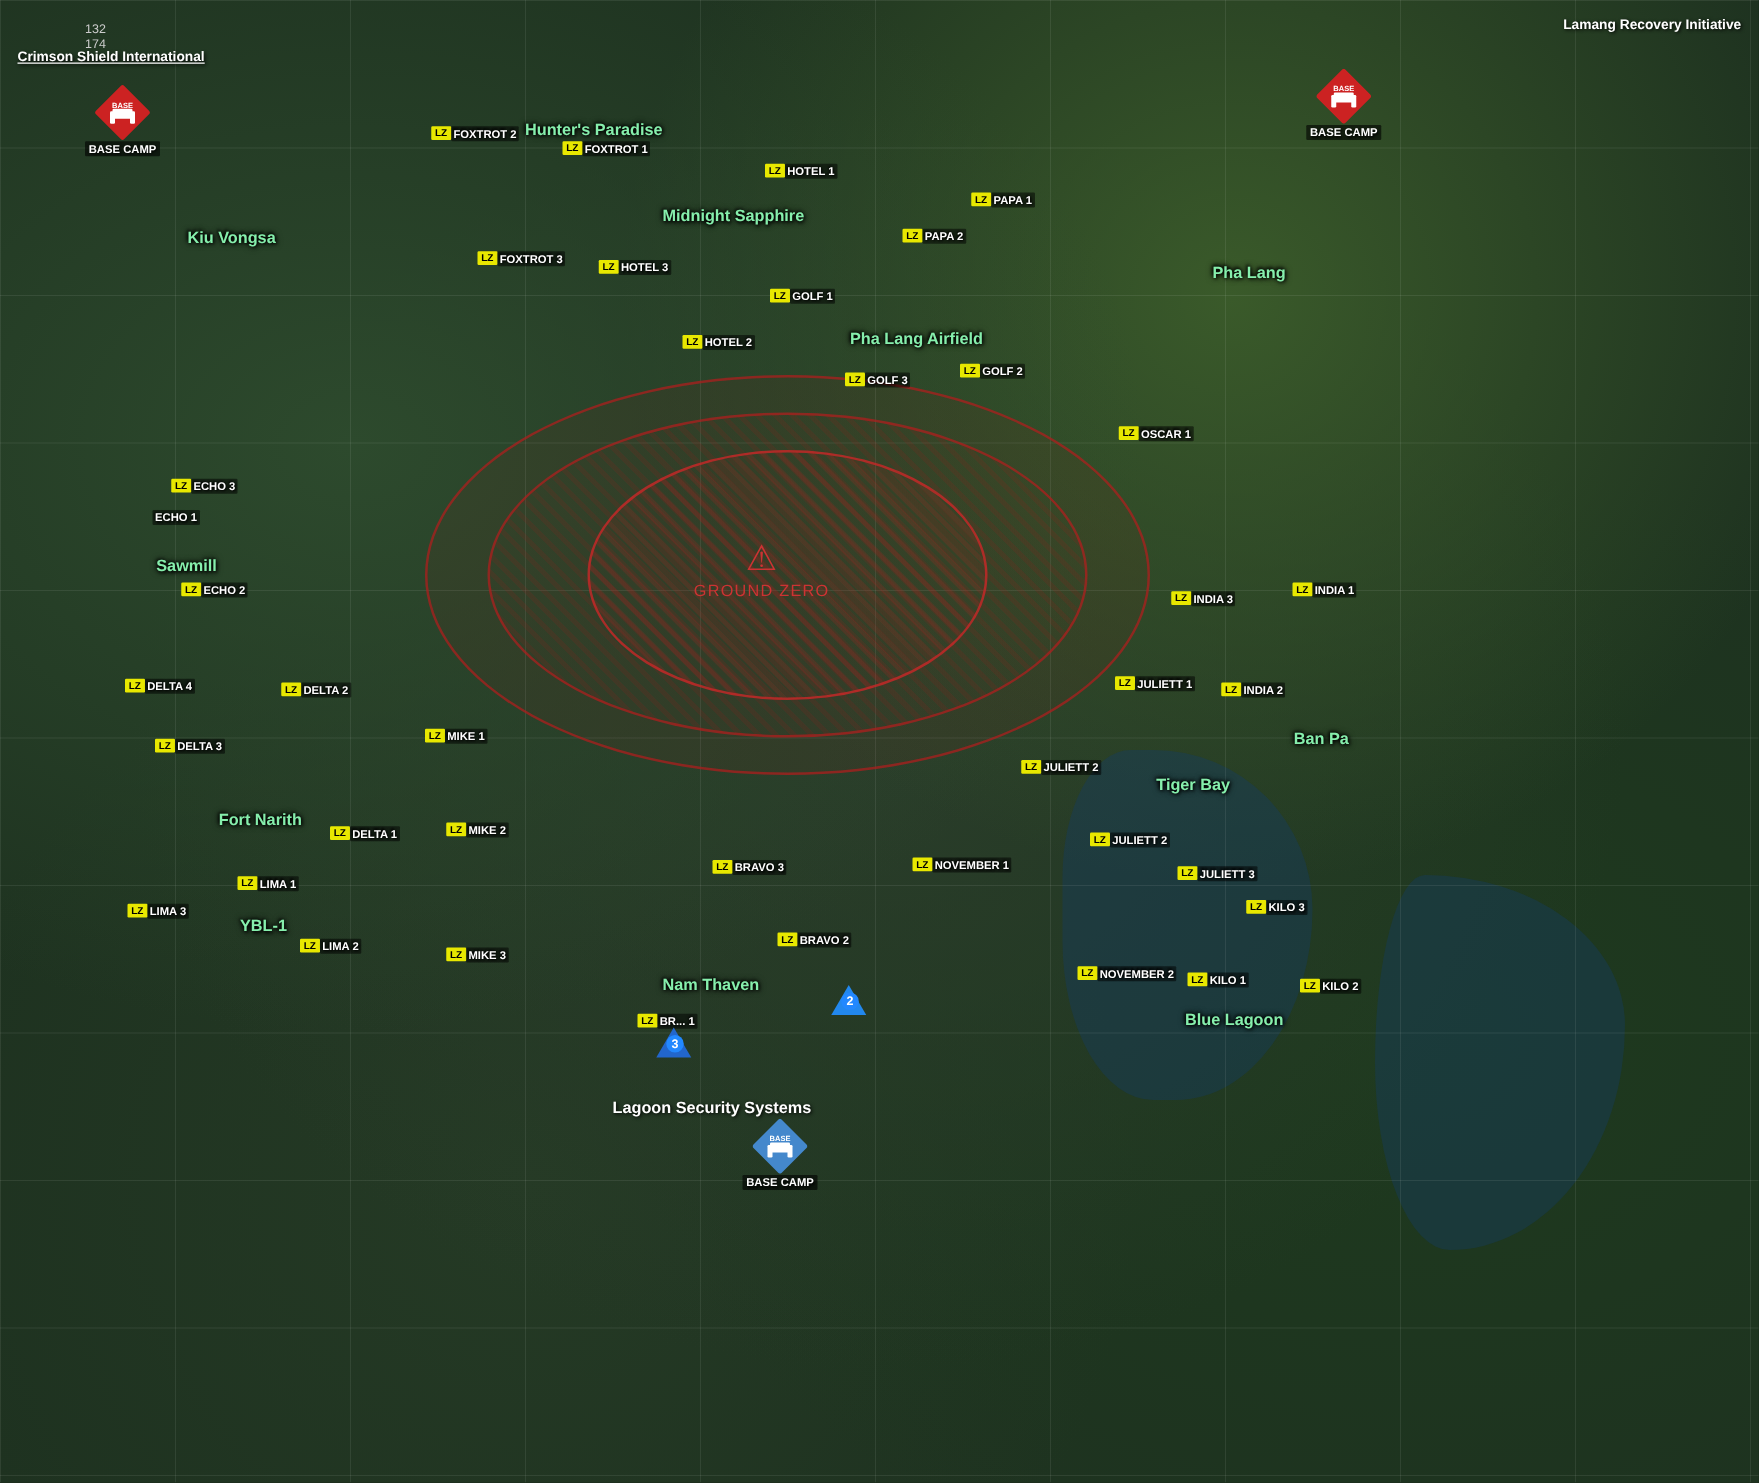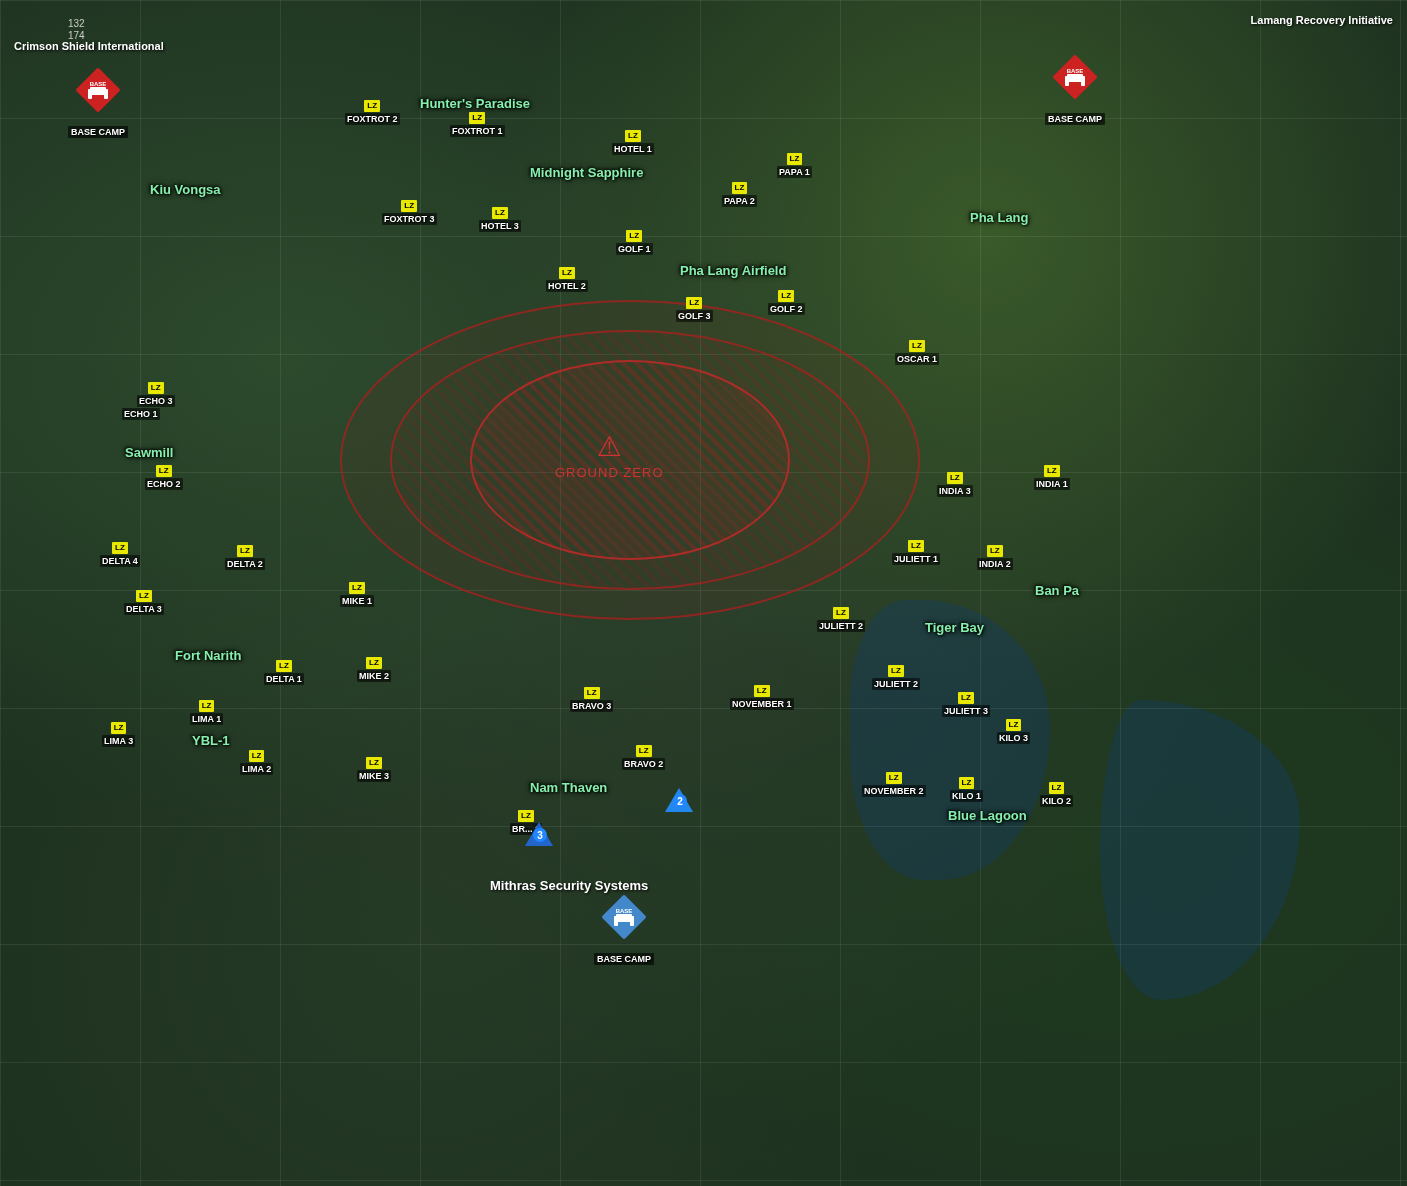--- a/index.html
+++ b/index.html
@@ -96,21 +96,21 @@
       font-size: 13px;
       font-weight: normal;
       letter-spacing: 1px;
       margin-top: 2px;
     }
 
     
     .lz-marker {
       position: absolute;
       display: flex;
-      flex-direction: column;
+      flex-direction: row;
       align-items: center;
       z-index: 20;
     }
     .lz-box {
       background: #e8e800;
       color: #000;
       font-size: 8px;
       font-weight: bold;
       padding: 1px 3px;
       border-radius: 1px;
@@ -208,21 +208,21 @@
       align-items: center;
     }
     .diamond-svg {
       width: 44px;
       height: 44px;
     }
     .dm-label {
       color: #fff;
       font-size: 9px;
       font-weight: bold;
-      margin-top: 14px;
+      margin-top: 1px;
       text-shadow: 1px 1px 2px #000;
       background: rgba(0,0,0,0.6);
       padding: 1px 3px;
       border-radius: 1px;
     }
 
     
     .water-patch {
       position: absolute;
       background: rgba(20, 60, 100, 0.4);
@@ -245,23 +245,23 @@
   <div id="ground-zero-inner"></div>
 
   <div class="gz-label">
     <div class="gz-warning">⚠</div>
     <div class="gz-text">GROUND ZERO</div>
   </div>
 
   <div class="coord-label" style="left:68px;top:18px;">132</div>
   <div class="coord-label" style="left:68px;top:30px;">174</div>
 
-  <div class="faction-label" style="left:14px;top:40px;">Crimson Shield International</div>
+  <div class="faction-label" style="left:14px;top:40px;text-decoration:underline;">Crimson Shield International</div>
   <div class="faction-label" style="right:14px;top:14px;text-align:right;">Lamang Recovery Initiative</div>
-  <div class="mithras-label" style="left:490px;top:878px;">Mithras Security Systems</div>
+  <div class="mithras-label" style="left:490px;top:878px;">Lagoon Security Systems</div>
 
   <div class="loc-name" style="left:150px;top:182px;">Kiu Vongsa</div>
   <div class="loc-name" style="left:530px;top:165px;">Midnight Sapphire</div>
   <div class="loc-name" style="left:680px;top:263px;">Pha Lang Airfield</div>
   <div class="loc-name" style="left:970px;top:210px;">Pha Lang</div>
   <div class="loc-name" style="left:175px;top:648px;">Fort Narith</div>
   <div class="loc-name" style="left:192px;top:733px;">YBL-1</div>
   <div class="loc-name" style="left:530px;top:780px;">Nam Thaven</div>
   <div class="loc-name" style="left:925px;top:620px;">Tiger Bay</div>
   <div class="loc-name" style="left:1035px;top:538px;margin-top:45px;">Ban Pa</div>

